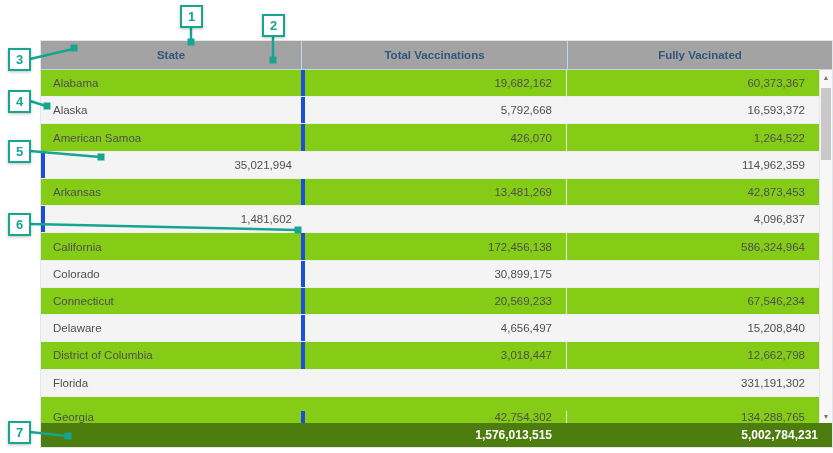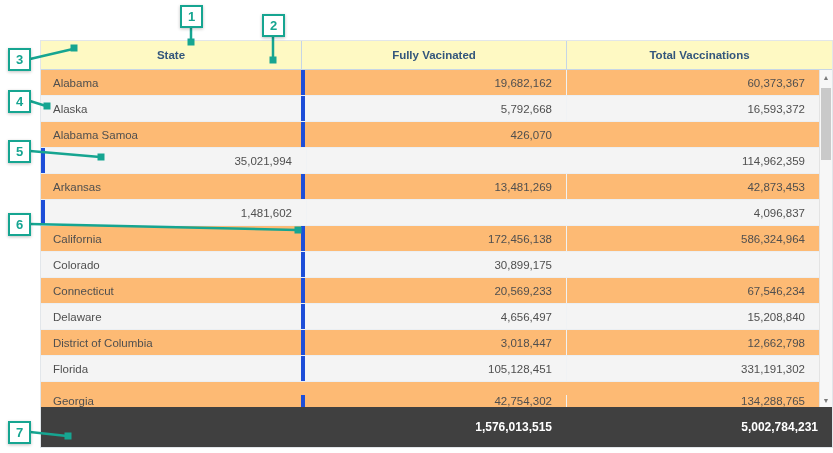--- a/index.html
+++ b/index.html
@@ -8,32 +8,32 @@
     font-family:"Liberation Sans", sans-serif; overflow:hidden;
   }
   .stage { position:absolute; inset:0; width:833px; height:453px; }
 
   
   .table {
     position:absolute; left:40px; top:40px; width:793px; height:408px;
     box-sizing:border-box; border:1px solid #e2e6ea;
     display:flex; flex-direction:column; background:#fff;
   }
-  .thead { flex:none; height:28px; display:flex; background:#fef9c3; border-bottom:1px solid #c7d6e5; }
+  .thead { flex:none; height:28px; display:flex; background:#a3a3a3; border-bottom:1px solid #c7d6e5; }
   .th {
     box-sizing:border-box; display:flex; align-items:center; justify-content:center;
     font-size:11.5px; font-weight:bold; color:#33567c; cursor:pointer;
   }
   .th.c1 { width:260px; }
   .th.c2 { width:265px; border-left:1px solid #c5d5e6; }
   .th.c3 { flex:1; border-left:1px solid #c5d5e6; }
 
   .body-wrap { flex:1; display:flex; min-height:0; }
   .tbody { width:780px; display:flex; flex-direction:column; }
-  .tr { flex:1; display:flex; background:#fdba74; border-bottom:1px solid #ebeff3; }
+  .tr { flex:1; display:flex; background:#84cc16; border-bottom:1px solid #ebeff3; }
   .tr:nth-child(even) { background:#f4f4f4; }
   .tr:last-child { border-bottom:none;align-items:flex-end; }
   .td {
     box-sizing:border-box; display:flex; align-items:center;
     font-size:11.5px; color:#4f4f4f; overflow:hidden; white-space:nowrap;
   }
   .td.state { width:260px; padding-left:12px; }
   .td.num  { justify-content:flex-end; padding-right:14px; }
   .td.c2   { width:265px; border-left:4px solid #1d4ed8; }
   .td.c3   { flex:1; border-left:1px solid #f0f2f4; }
@@ -45,21 +45,21 @@
   }
   .sb-btn {
     flex:none; height:14px; display:flex; align-items:center; justify-content:center;
     color:#7a7a7a; font-size:7px; line-height:1; cursor:pointer;
   }
   .sb-track { flex:1; position:relative; }
   .sb-thumb { position:absolute; left:1px; right:1px; top:4px; height:72px; background:#c9c9c9; }
 
   
   .tfoot {
-    flex:none; height:40px; display:flex; background:#404040;
+    flex:none; height:24px; display:flex; background:#4d7c0f;
     color:#ffffff; font-weight:bold; font-size:12px;
   }
   .tfoot .td { color:#ffffff; font-size:12px; font-weight:bold; border-left:none; }
   .tfoot .td.state { width:260px; }
   .tfoot .td.c2 { width:265px; }
   .tfoot .td.c3 { flex:1; }
 
   
   .lines {
     position:absolute; inset:0; width:833px; height:453px; pointer-events:none;
@@ -83,40 +83,41 @@
 </style>
 </head>
 <body>
 
 <div class="stage">
 
   <div class="table">
 
     <div class="thead">
       <div class="th c1">State</div>
+      <div class="th c3">Total Vaccinations</div>
       <div class="th c2">Fully Vacinated</div>
-      <div class="th c3">Total Vaccinations</div>
     </div>
 
     <div class="body-wrap">
       <div class="tbody">
 
         <div class="tr">
           <div class="td state">Alabama</div>
           <div class="td num c2">19,682,162</div>
           <div class="td num c3">60,373,367</div>
         </div>
         <div class="tr">
           <div class="td state">Alaska</div>
           <div class="td num c2">5,792,668</div>
           <div class="td num c3">16,593,372</div>
         </div>
         <div class="tr">
-          <div class="td state">Alabama Samoa</div>
+          <div class="td state">American Samoa</div>
           <div class="td num c2">426,070</div>
+          <div class="td num c3">1,264,522</div>
         </div>
         <div class="tr">
           <div class="td num c2">35,021,994</div>
           <div class="td num c3">114,962,359</div>
         </div>
         <div class="tr">
           <div class="td state">Arkansas</div>
           <div class="td num c2">13,481,269</div>
           <div class="td num c3">42,873,453</div>
         </div>
@@ -143,21 +144,20 @@
           <div class="td num c2">4,656,497</div>
           <div class="td num c3">15,208,840</div>
         </div>
         <div class="tr">
           <div class="td state">District of Columbia</div>
           <div class="td num c2">3,018,447</div>
           <div class="td num c3">12,662,798</div>
         </div>
         <div class="tr">
           <div class="td state">Florida</div>
-          <div class="td num c2">105,128,451</div>
           <div class="td num c3">331,191,302</div>
         </div>
         <div class="tr">
           <div class="td state">Georgia</div>
           <div class="td num c2">42,754,302</div>
           <div class="td num c3">134,288,765</div>
         </div>
 
       </div>
 

